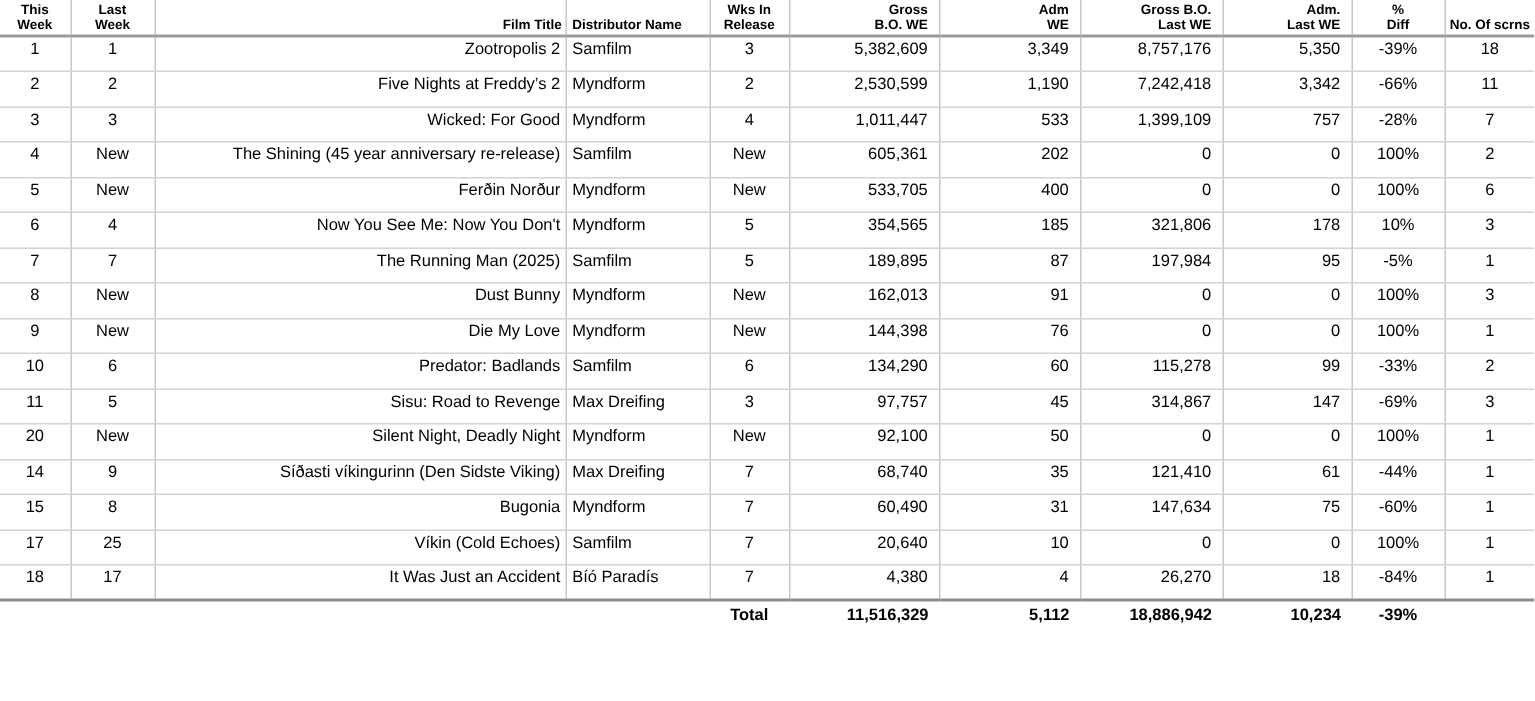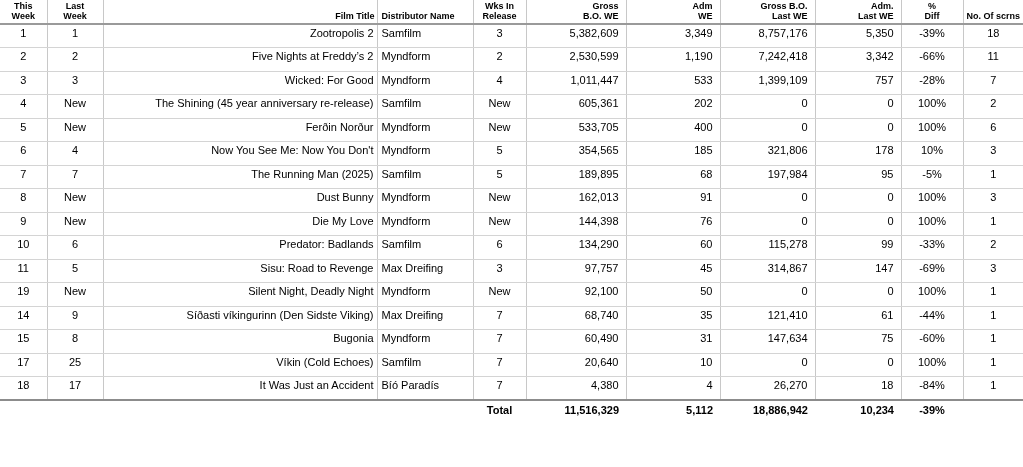--- a/index.html
+++ b/index.html
@@ -200,21 +200,21 @@
           <td class="col-pct-diff">10%</td>
           <td class="col-no-of-scrns">3</td>
         </tr>
         <tr>
           <td class="col-this-week">7</td>
           <td class="col-last-week">7</td>
           <td class="col-film-title">The Running Man (2025)</td>
           <td class="col-distributor-name">Samfilm</td>
           <td class="col-wks-in-release">5</td>
           <td class="col-gross-bo-we">189,895</td>
-          <td class="col-adm-we">68</td>
+          <td class="col-adm-we">87</td>
           <td class="col-gross-bo-last-we">197,984</td>
           <td class="col-adm-last-we">95</td>
           <td class="col-pct-diff">-5%</td>
           <td class="col-no-of-scrns">1</td>
         </tr>
         <tr>
           <td class="col-this-week">8</td>
           <td class="col-last-week">New</td>
           <td class="col-film-title">Dust Bunny</td>
           <td class="col-distributor-name">Myndform</td>
@@ -259,21 +259,21 @@
           <td class="col-distributor-name">Max Dreifing</td>
           <td class="col-wks-in-release">3</td>
           <td class="col-gross-bo-we">97,757</td>
           <td class="col-adm-we">45</td>
           <td class="col-gross-bo-last-we">314,867</td>
           <td class="col-adm-last-we">147</td>
           <td class="col-pct-diff">-69%</td>
           <td class="col-no-of-scrns">3</td>
         </tr>
         <tr>
-          <td class="col-this-week">19</td>
+          <td class="col-this-week">20</td>
           <td class="col-last-week">New</td>
           <td class="col-film-title">Silent Night, Deadly Night</td>
           <td class="col-distributor-name">Myndform</td>
           <td class="col-wks-in-release">New</td>
           <td class="col-gross-bo-we">92,100</td>
           <td class="col-adm-we">50</td>
           <td class="col-gross-bo-last-we">0</td>
           <td class="col-adm-last-we">0</td>
           <td class="col-pct-diff">100%</td>
           <td class="col-no-of-scrns">1</td>

